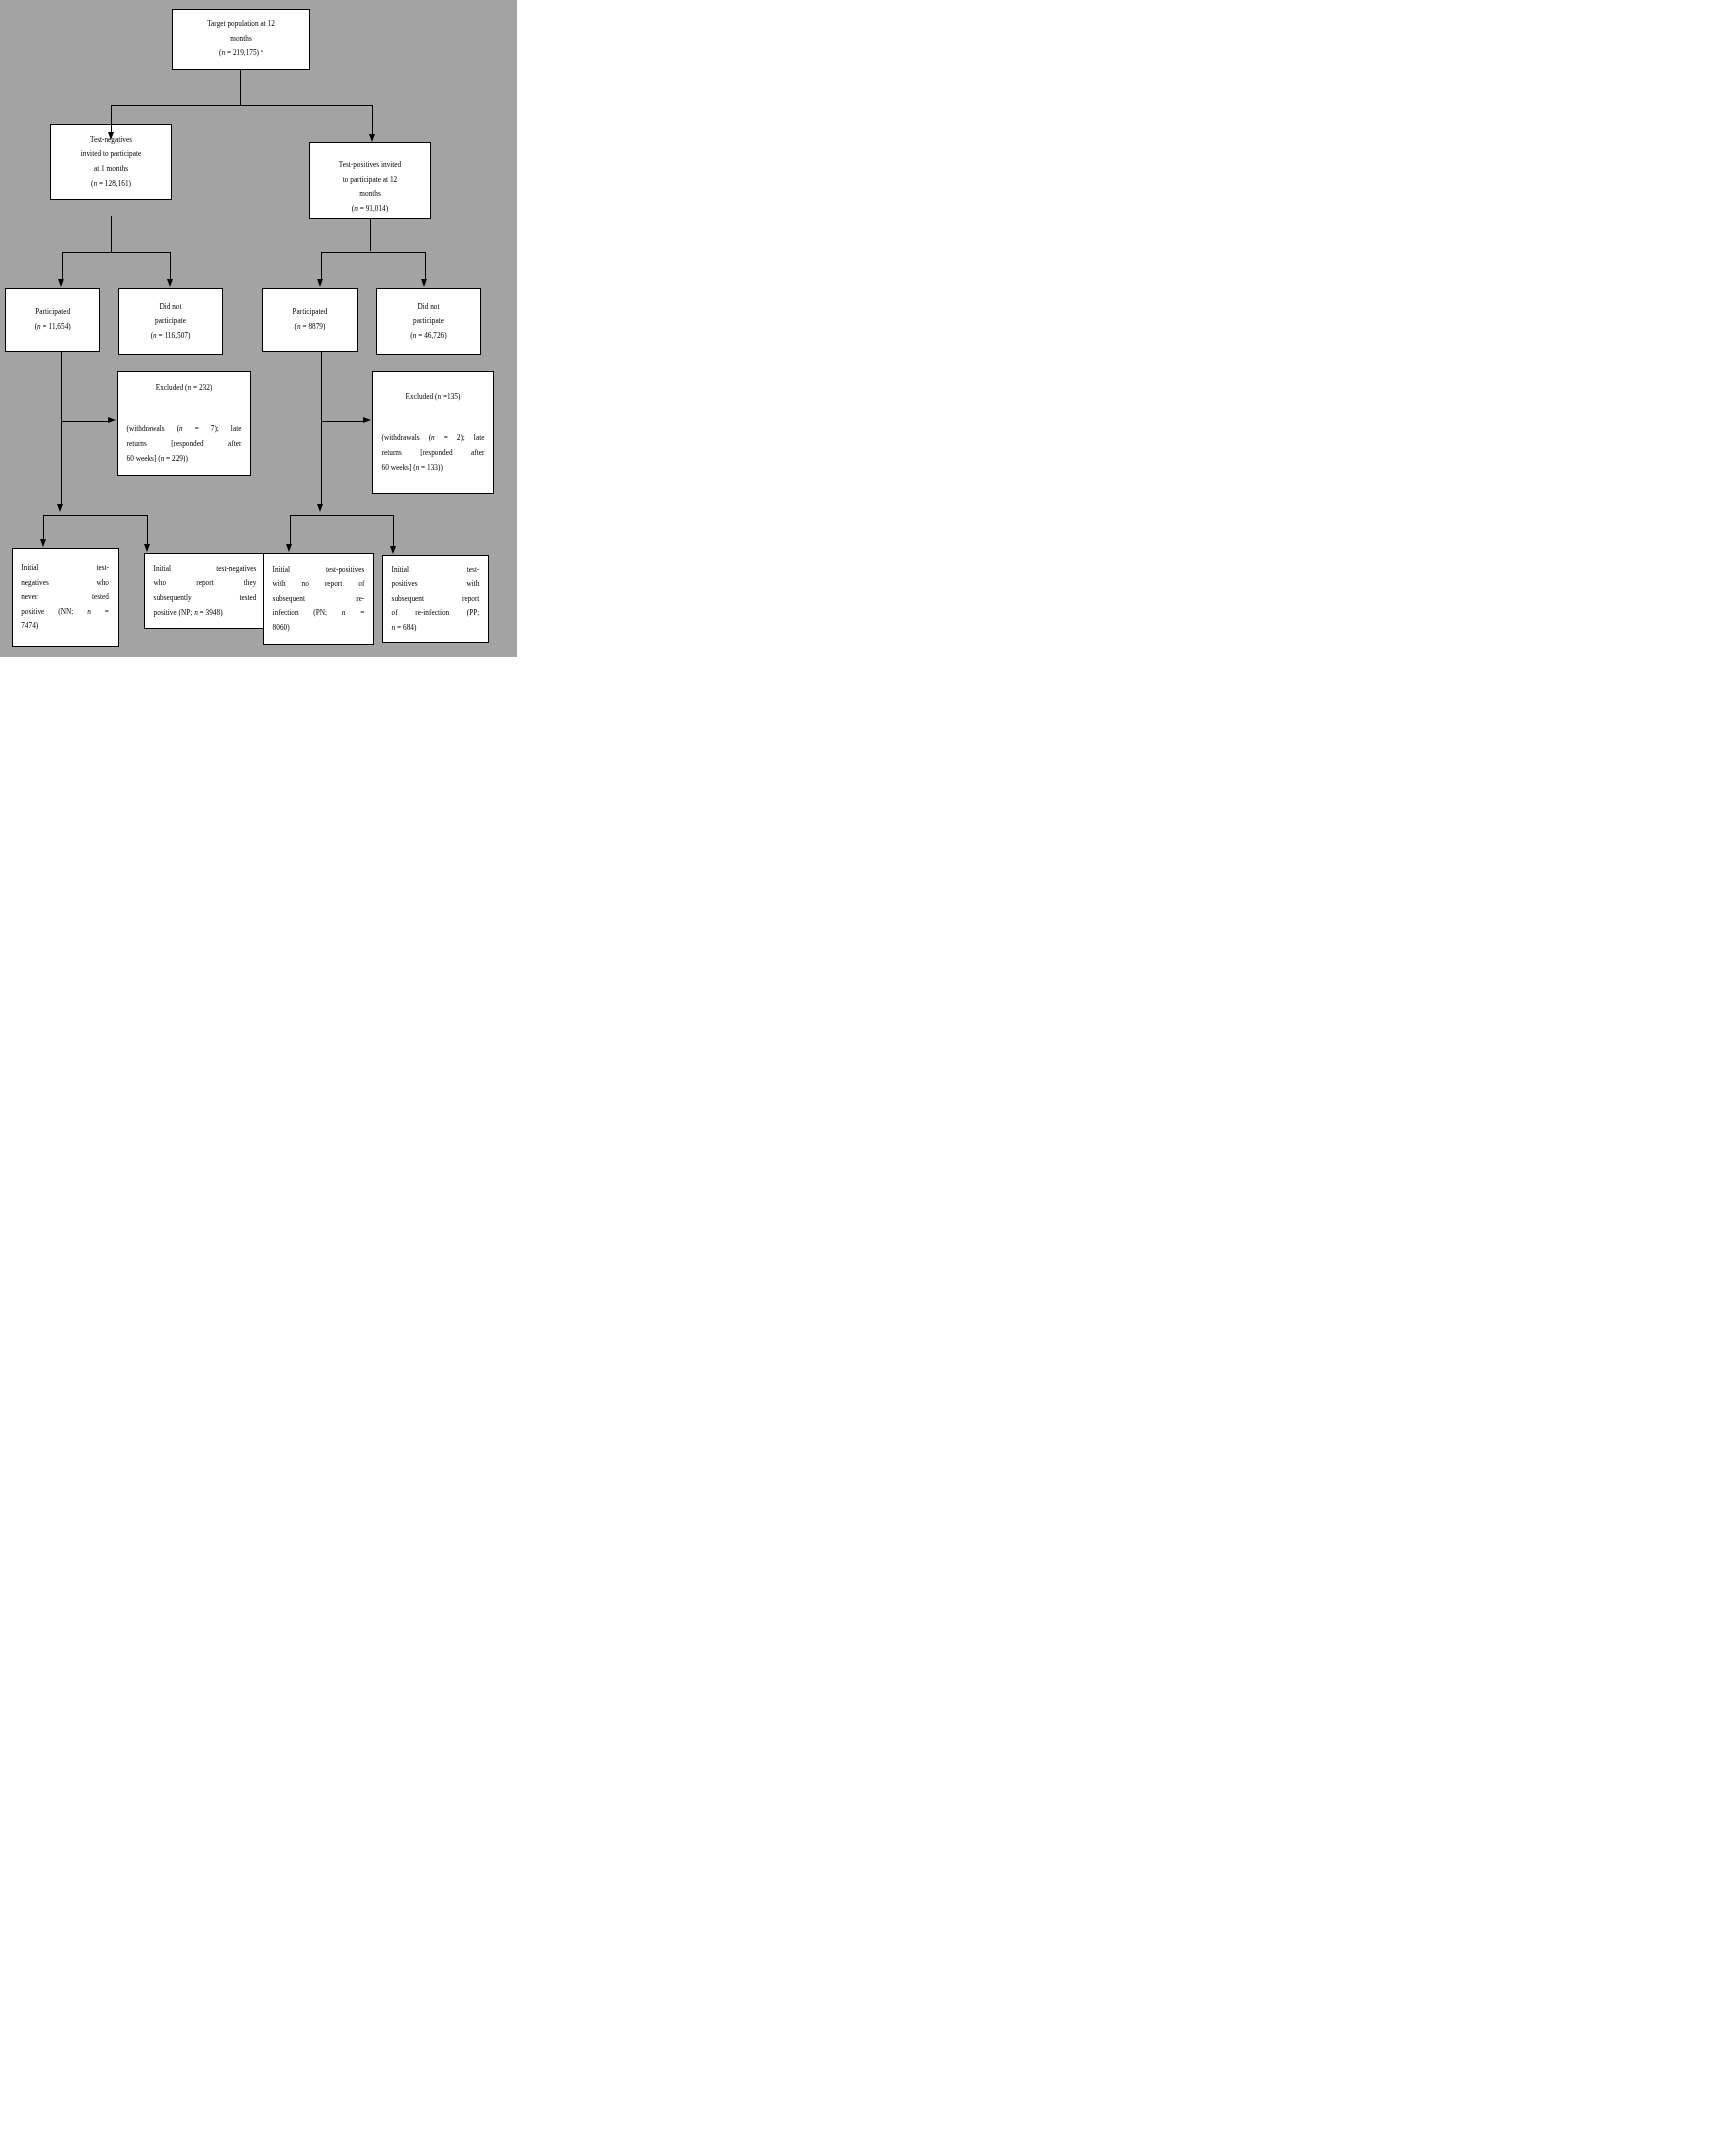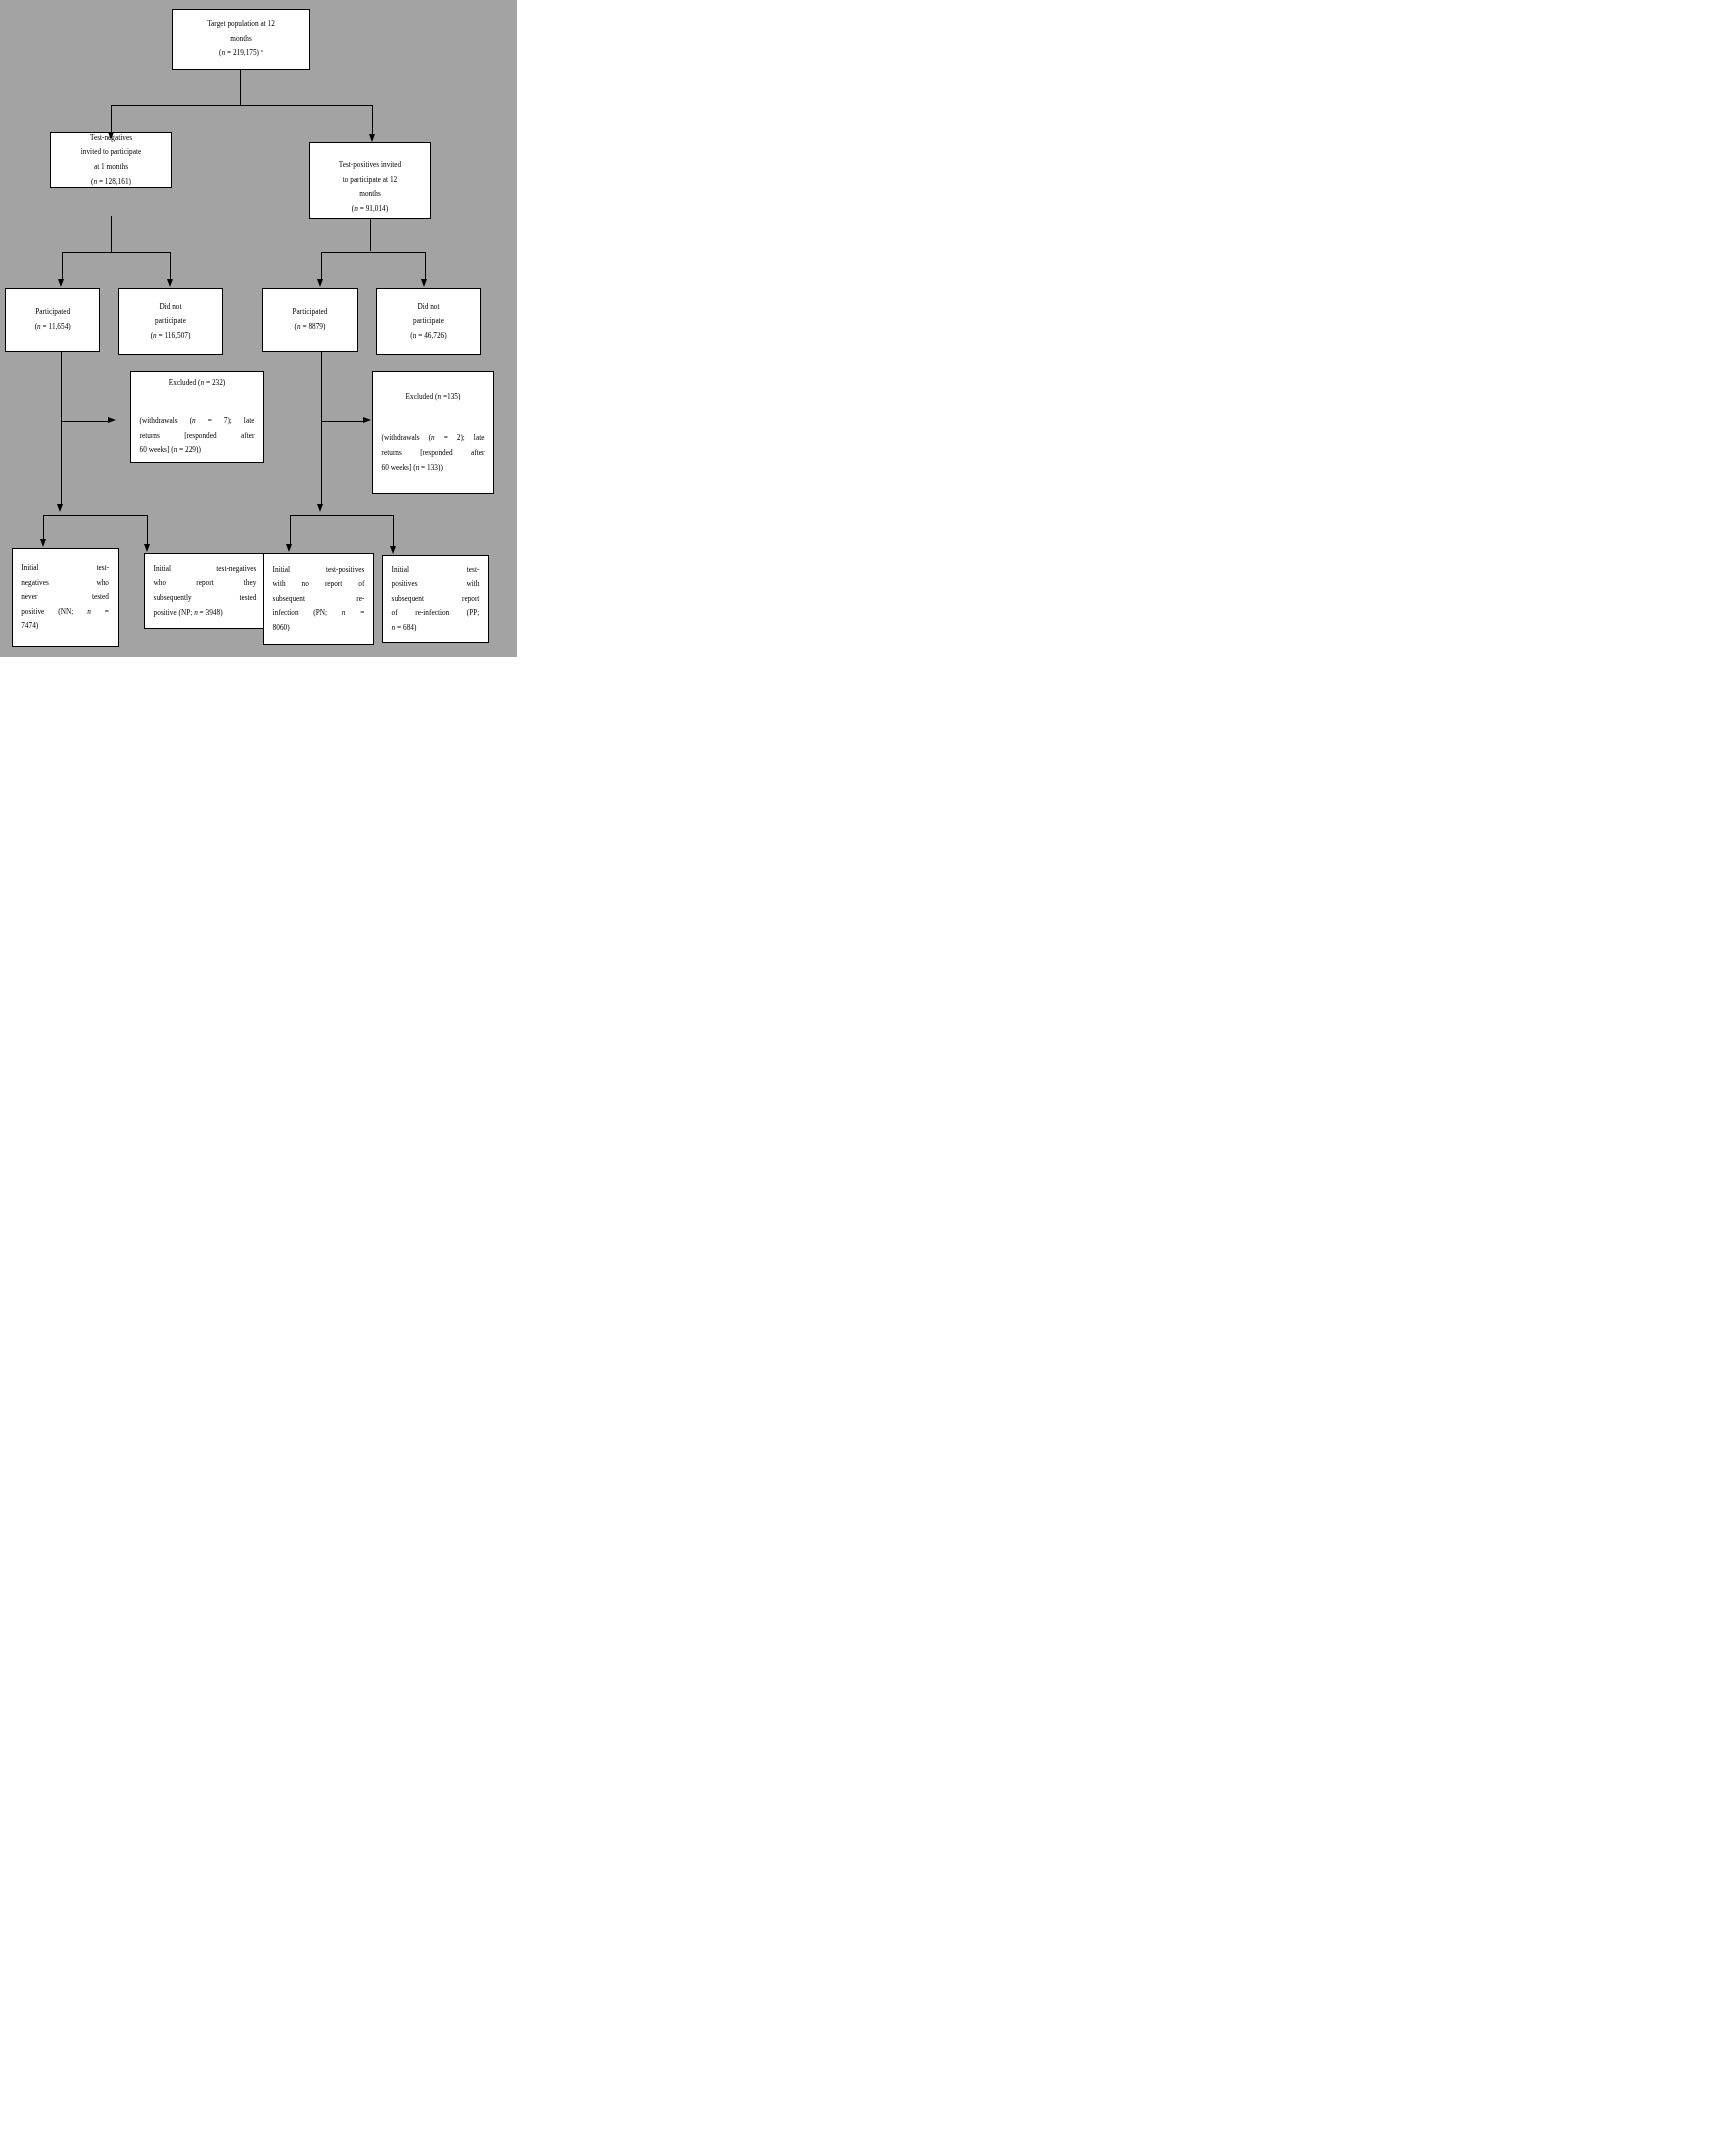--- a/index.html
+++ b/index.html
@@ -26,27 +26,27 @@
   .vline{width:0.9px;}
   .arr-down{position:absolute;width:0;height:0;
     border-left:3.9px solid transparent;border-right:3.9px solid transparent;
     border-top:8.6px solid #000;}
   .arr-right{position:absolute;width:0;height:0;
     border-top:3.9px solid transparent;border-bottom:3.9px solid transparent;
     border-left:8.6px solid #000;}
 
   
   #target {left:172px;top:8.6px;width:138px;height:61px;padding:1.7px 5.2px;}
-  #invneg {left:50px;top:132px;width:122px;height:56px;padding:1.7px 4.3px;}
+  #invneg {left:50px;top:124px;width:122px;height:76px;padding:1.7px 4.3px;}
   #invpos {left:309px;top:142px;width:122px;height:77px;padding:1.7px 4.3px;justify-content:flex-end;}
   #partneg{left:5.2px;top:288px;width:95px;height:64px;padding:1.7px 4.3px;}
   #dnpneg {left:118px;top:288px;width:105px;height:67px;padding:1.7px 4.3px;}
   #partpos{left:262px;top:288px;width:96px;height:64px;padding:1.7px 4.3px;}
   #dnppos {left:376px;top:288px;width:105px;height:67px;padding:1.7px 4.3px;}
-  #exclneg{left:130px;top:371px;width:134px;height:92px;padding:4.3px 8.6px;}
+  #exclneg{left:117px;top:371px;width:134px;height:105px;padding:4.3px 8.6px;}
   #exclpos{left:372px;top:371px;width:122px;height:123px;padding:4.3px 8.6px;}
   #nn     {left:11.6px;top:548px;width:107px;height:99px;padding:4.3px 8.6px;}
   #np     {left:144px;top:553px;width:122px;height:76px;padding:4.3px 8.6px;}
   #pn     {left:263px;top:553px;width:111px;height:92px;padding:4.3px 8.6px;}
   #pp     {left:382px;top:555px;width:107px;height:88px;padding:4.3px 8.6px;}
 
   
   .c1 {left:240px;top:69px;height:36px;}
   .c2 {left:111px;top:105px;width:262px;}
   .c3 {left:111px;top:106px;height:27px;}

